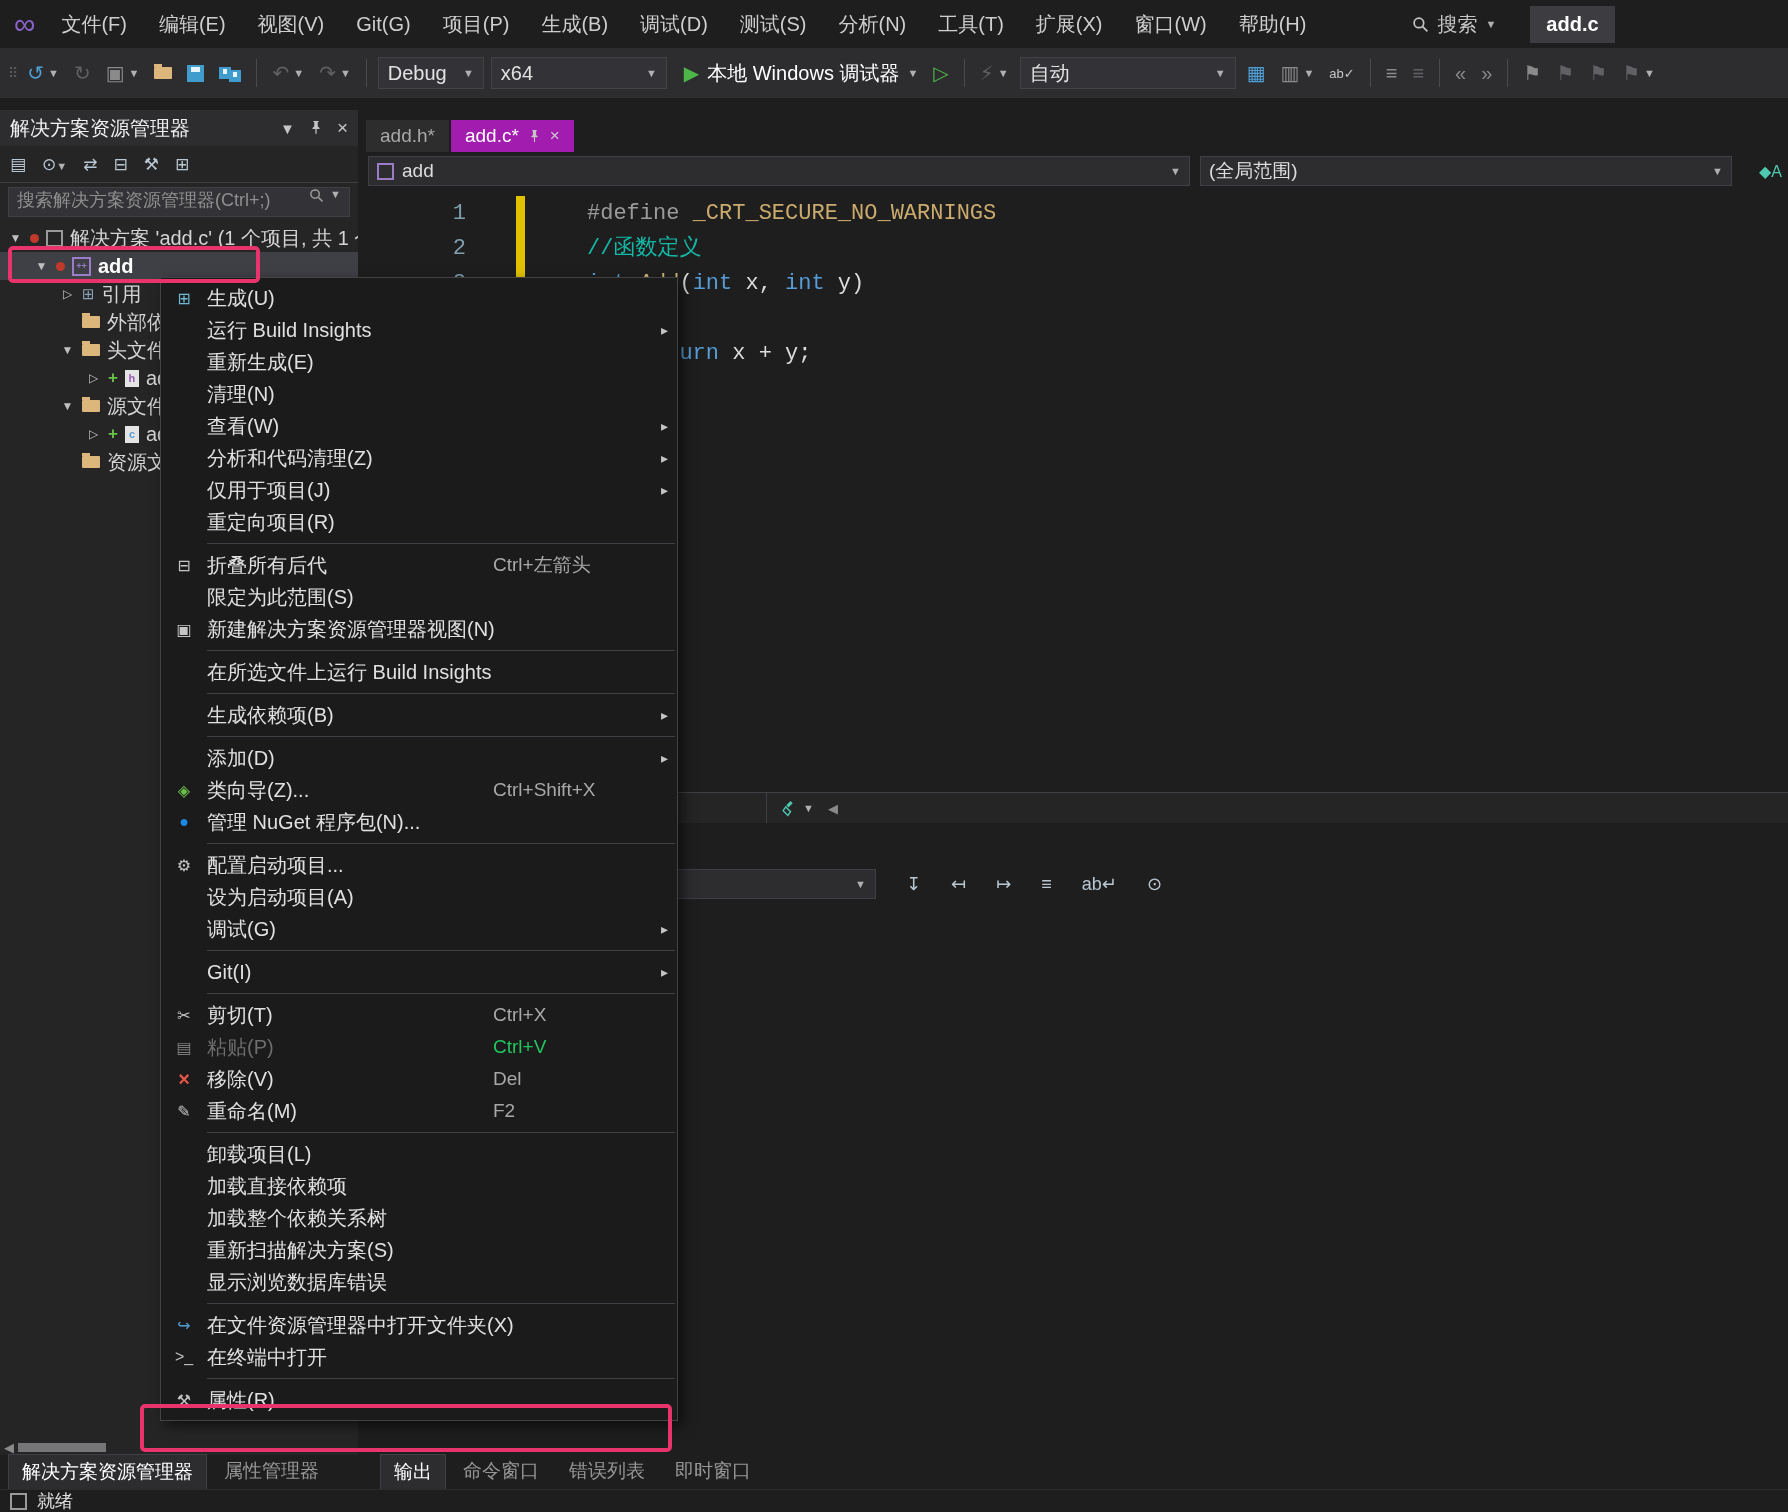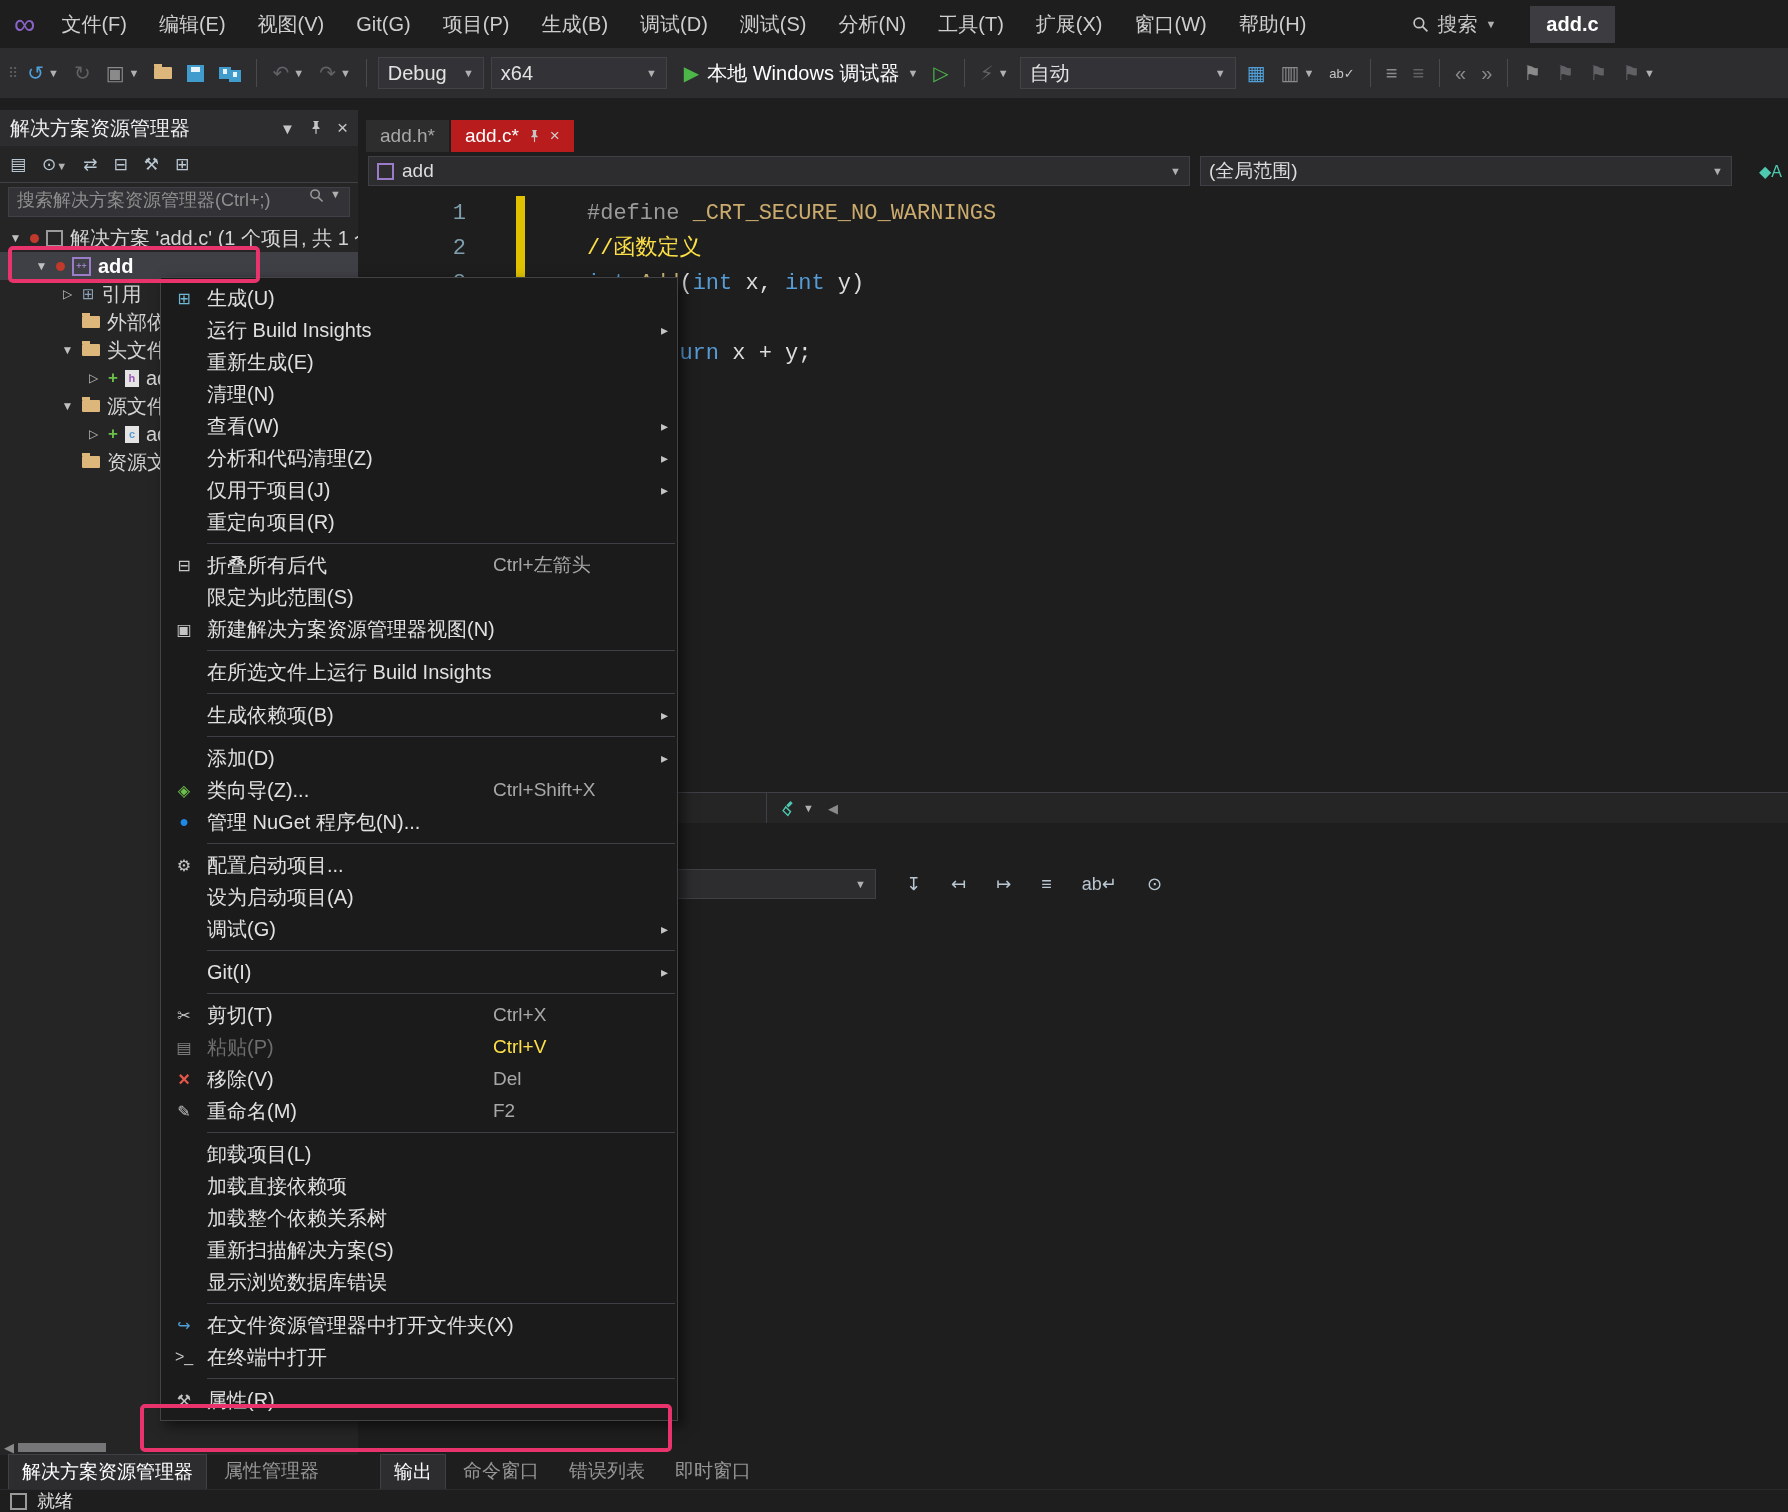--- a/index.html
+++ b/index.html
@@ -54,41 +54,41 @@
           display:flex;align-items:center;justify-content:center;flex:none}
   .i-ref{color:#8aa0b4;font-size:15px;flex:none}
   .i-file{width:14px;height:17px;background:#e4e4e4;display:flex;align-items:center;justify-content:center;
           font-size:11px;font-weight:bold;flex:none}
   .se-hscroll{height:16px;display:flex;align-items:center;gap:4px;padding-left:4px;background:#252526}
   .se-thumb{width:88px;height:9px;background:#767678}
   
   .editor-col{flex:1;margin-top:20px;display:flex;flex-direction:column;background:#1e1e1e;overflow:hidden}
   .tabs{height:34px;display:flex;align-items:flex-end;font-size:19px}
   .tab{padding:5px 14px;margin-right:2px;background:#2d2d2d;color:#a8a8a8;display:flex;align-items:center;gap:9px}
-  .tab.active{background:#b91c1c;color:#ffffff}
+  .tab.active{background:#a21caf;color:#ffffff}
   .tab .x{font-size:17px;color:#cccccc}
   .navbar{height:38px;display:flex;align-items:center;gap:10px;padding:3px 6px 3px 2px;box-sizing:border-box}
   .nav-combo{height:30px;border:1px solid #3f3f46;background:#2d2d30;display:flex;align-items:center;
              gap:8px;padding:0 8px;font-size:19px;color:#dddddd;box-sizing:border-box}
   .nav-proj-ic{width:13px;height:13px;border:2px solid #9b7cc9}
   .nav-combo .sp{flex:1}
   .nav-right-ic{color:#4ec9b0;font-size:16px;margin-left:auto;white-space:nowrap}
   
   .code{height:596px;font-family:"Liberation Mono","DejaVu Sans Mono",monospace;font-size:22px;
         line-height:35px;padding-top:6px;position:relative}
   .code-line{display:flex;height:35px}
   .ln{width:100px;text-align:right;color:#7f9fae;flex:none}
   .chg{width:9px;margin-left:50px;flex:none}
   .chg.on{background:#e0c200}
   .fold{width:34px;text-align:center;flex:none}
   .chev{width:9px;height:9px;border-right:2px solid #c5c5c5;border-bottom:2px solid #c5c5c5;
         transform:rotate(45deg);display:inline-block;margin-top:10px}
   .code-text{white-space:pre;padding-left:28px}
   .t-pp{color:#9b9b9b}.t-macro{color:#cbab6d}.t-kw{color:#569cd6}.t-fn{color:#d0b87a}
-  .t-comment{color:#fde047}.t-plain{color:#dcdcdc}
+  .t-comment{color:#14b8a6}.t-plain{color:#dcdcdc}
   
   .ed-strip{height:30px;display:flex;align-items:center;background:#252526;border-top:1px solid #3f3f46;gap:14px}
   .ed-strip .seg{width:400px;height:100%;border-right:1px solid #3f3f46}
   .broom{color:#4ec9b0;font-size:17px;display:flex;align-items:center;gap:5px}
   .hsb-left{color:#8a8a8a;font-size:13px}
   .out-gap{height:40px}
   .out-bar{height:42px;display:flex;align-items:center;gap:30px;padding-left:210px}
   .out-combo{width:300px;height:30px;background:#2d2d30;border:1px solid #3f3f46;display:flex;
              align-items:center;padding:0 9px;box-sizing:border-box}
   .out-combo .sp{flex:1}
@@ -105,21 +105,21 @@
           box-sizing:border-box;font-size:18px;color:#e0e0e0}
   .st-ic{width:13px;height:13px;border:2px solid #9a9a9a}
   
   .ctx{position:absolute;left:160px;top:277px;width:516px;background:#1b1b1c;border:1px solid #434346;
        box-shadow:5px 5px 12px rgba(0,0,0,.55);padding:4px 0;z-index:50;font-size:20px}
   .ctx-item{height:32px;display:flex;align-items:center;color:#e0e0e0;position:relative;padding-right:26px}
   .ctx-item.disabled{color:#6d6d6d}
   .ctx-icon{width:46px;text-align:center;font-size:16px;flex:none}
   .ctx-label{white-space:nowrap}
   .ctx-shortcut{position:absolute;left:332px;color:#a8a8a8;font-size:19px;white-space:nowrap}
-  .ctx-item.disabled .ctx-shortcut{color:#fde047}
+  .ctx-item.disabled .ctx-shortcut{color:#22c55e}
   .ctx-sub{position:absolute;right:9px;color:#c5c5c5;font-size:14px}
   .ctx-sep{height:1px;background:#3f3f46;margin:5px 2px 5px 46px}
   
   .ann{position:absolute;border:4px solid #e8336d;border-radius:5px;z-index:100;pointer-events:none;box-sizing:border-box}
   #ann-add{left:8px;top:246px;width:252px;height:37px}
   #ann-prop{left:140px;top:1404px;width:532px;height:48px}
   svg{display:block}
 </style>
 </head>
 <body>

